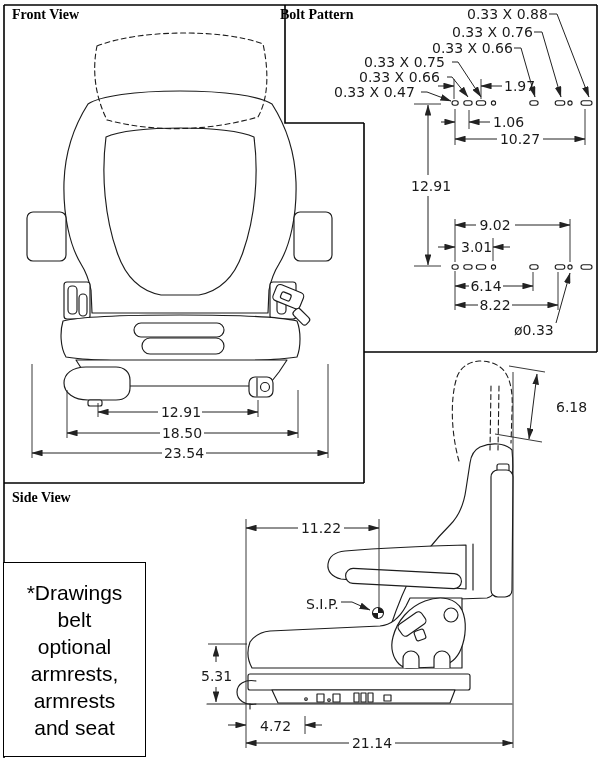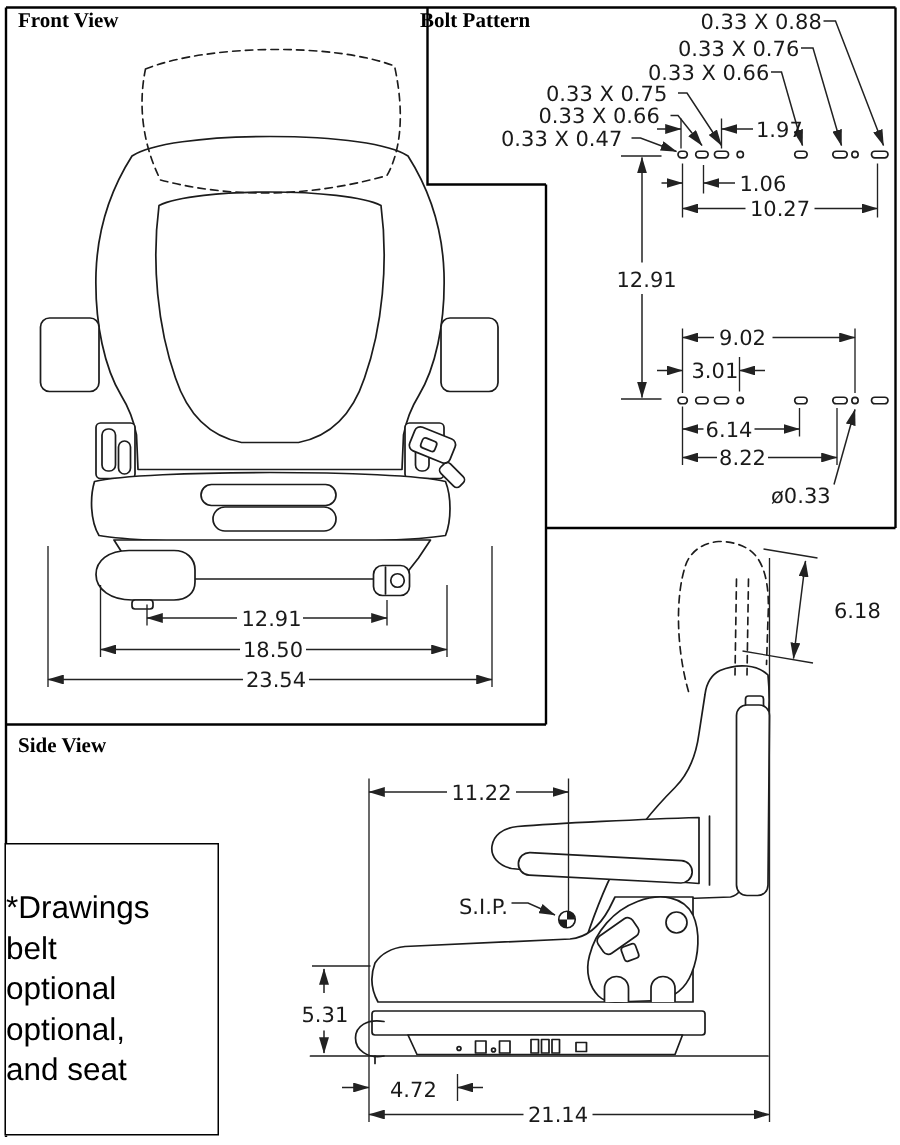--- a/index.html
+++ b/index.html
@@ -5,21 +5,21 @@
   html,body{margin:0;padding:0;background:#fff;}
   .canvas{position:relative;width:600px;height:763px;background:#fff;overflow:hidden;
           font-family:"Liberation Sans",sans-serif;}
   .canvas svg{position:absolute;left:0;top:0;}
   .sec-title{position:absolute;font-family:"Liberation Serif",serif;font-weight:bold;
              font-size:14px;color:#000;white-space:nowrap;}
   .note-box{position:absolute;left:3px;top:562px;width:141px;height:193px;
             border:1.6px solid #000;background:#fff;display:flex;flex-direction:column;
             justify-content:center;}
   .note-line{font-family:"Liberation Sans",sans-serif;font-size:21px;line-height:27px;
-             color:#000;}
+             color:#000;text-align:center;}
   
   .box{stroke:#000;stroke-width:1.6;fill:none;}
   .art{stroke:#1c1c1c;stroke-width:1.15;fill:none;stroke-linejoin:round;stroke-linecap:round;}
   .artw{stroke:#1c1c1c;stroke-width:1.15;fill:#fff;stroke-linejoin:round;}
   .dash{stroke:#1c1c1c;stroke-width:1.1;fill:none;stroke-dasharray:5 3.5;stroke-linecap:round;}
   .dim{stroke:#222;stroke-width:1;fill:none;}
   .ext{stroke:#222;stroke-width:0.9;fill:none;}
   .hole{stroke:#1c1c1c;stroke-width:1.1;fill:#fff;}
   text.dimtxt{font-family:"DejaVu Sans",sans-serif;font-size:14px;fill:#1a1a1a;}
 </style>
@@ -266,17 +266,18 @@
 </svg>
 
 <div class="sec-title" style="left:12px;top:7px;">Front View</div>
 <div class="sec-title" style="left:280px;top:7px;">Bolt Pattern</div>
 <div class="sec-title" style="left:12px;top:490px;">Side View</div>
 
 <div class="note-box">
   <div class="note-line">*Drawings</div>
   <div class="note-line">belt</div>
   <div class="note-line">optional</div>
-  <div class="note-line">optional,</div>
+  <div class="note-line">armrests,</div>
+  <div class="note-line">armrests</div>
   <div class="note-line">and seat</div>
 </div>
 
 </div>
 
 </body></html>

